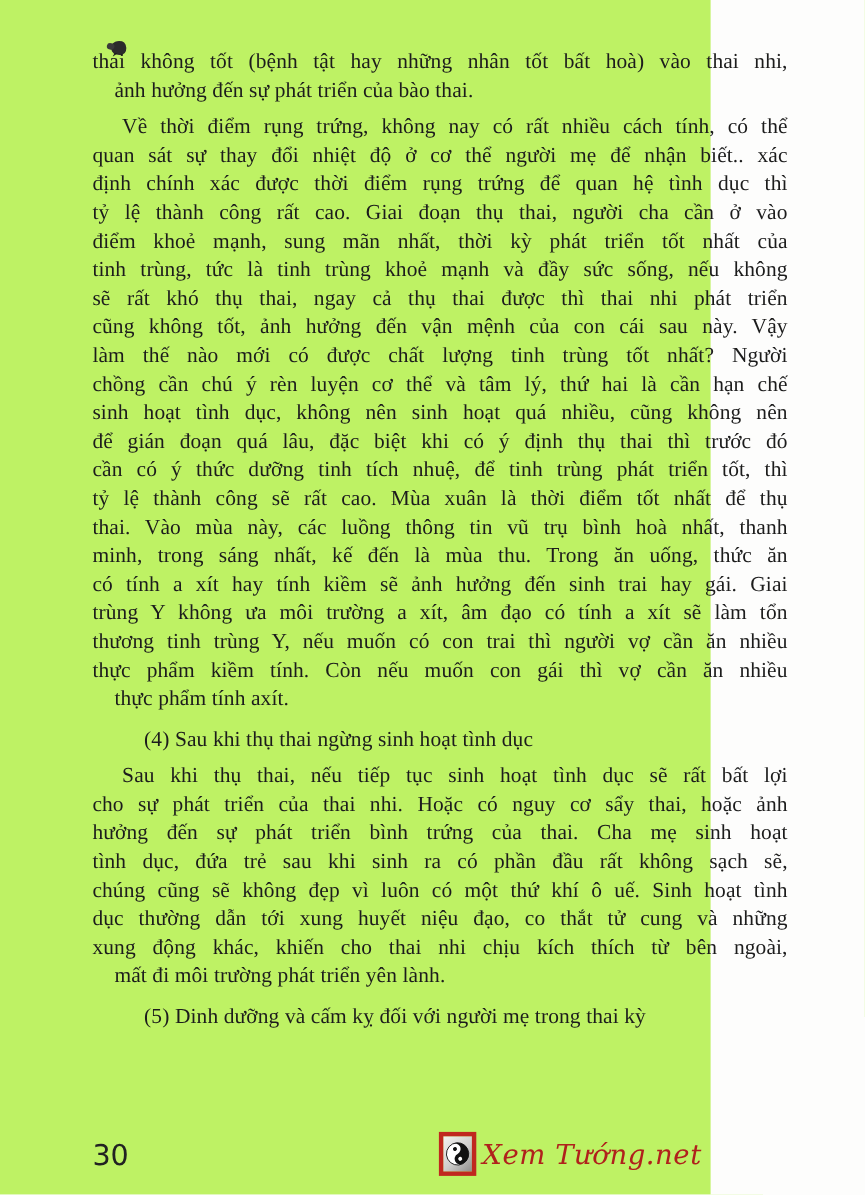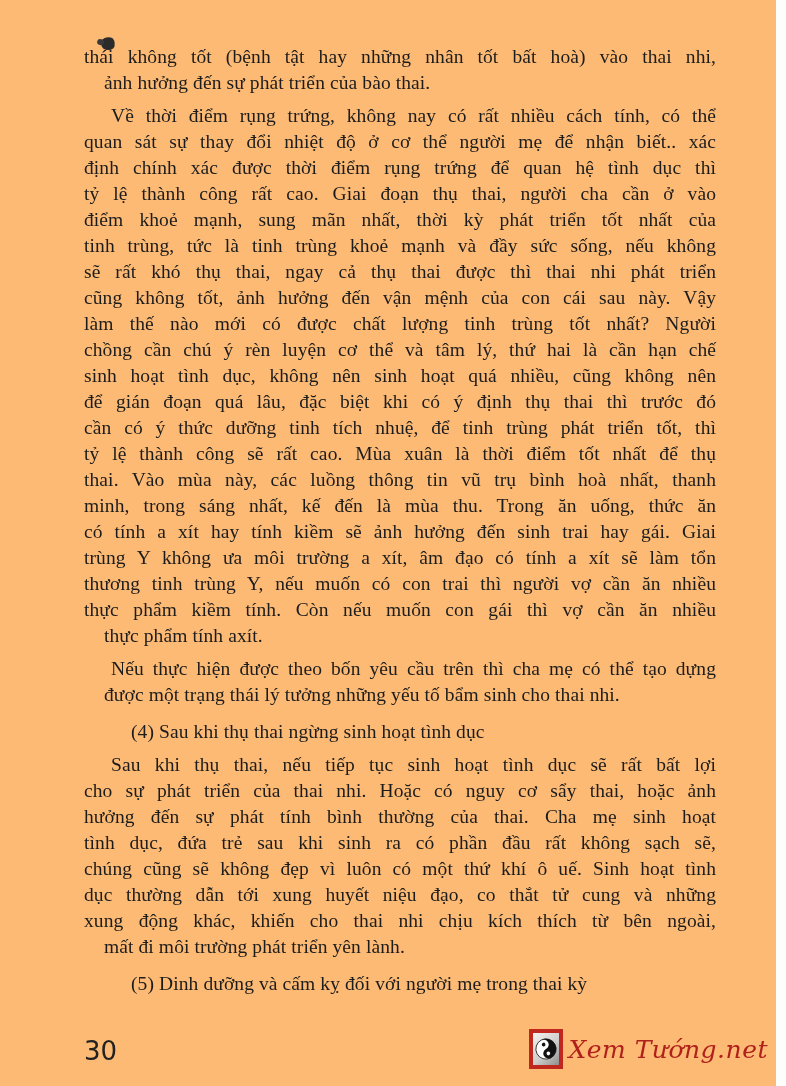--- a/index.html
+++ b/index.html
@@ -4,22 +4,22 @@
 <style>
   html, body {
     margin: 0; padding: 0;
     width: 786px; height: 1086px;
     background: #fdfdfc;
     overflow: hidden;
     font-family: "Liberation Serif", "DejaVu Serif", serif;
   }
   .page {
     position: relative;
-    width: 776px; height: 1086px;
-    background: #fdba74;
+    width: 646px; height: 1086px;
+    background: #bef264;
     color: #1c1c1c;
   }
   
   .speck {
     position: absolute;
     left: 101px; top: 37px;
     width: 14px; height: 13px;
     background: #2b2b2b;
     border-radius: 60% 40% 55% 45% / 50% 60% 40% 50%;
     transform: rotate(14deg);
@@ -116,31 +116,27 @@
         <div class="tline">cần có ý thức dưỡng tinh tích nhuệ, để tinh trùng phát triển tốt, thì</div>
         <div class="tline">tỷ lệ thành công sẽ rất cao. Mùa xuân là thời điểm tốt nhất để thụ</div>
         <div class="tline">thai. Vào mùa này, các luồng thông tin vũ trụ bình hoà nhất, thanh</div>
         <div class="tline">minh, trong sáng nhất, kế đến là mùa thu. Trong ăn uống, thức ăn</div>
         <div class="tline">có tính a xít hay tính kiềm sẽ ảnh hưởng đến sinh trai hay gái. Giai</div>
         <div class="tline">trùng Y không ưa môi trường a xít, âm đạo có tính a xít sẽ làm tổn</div>
         <div class="tline">thương tinh trùng Y, nếu muốn có con trai thì người vợ cần ăn nhiều</div>
         <div class="tline">thực phẩm kiềm tính. Còn nếu muốn con gái thì vợ cần ăn nhiều</div>
         <div class="tline last">thực phẩm tính axít.</div>
       </div>
-      <div class="para">
-        <div class="tline indent">Nếu thực hiện được theo bốn yêu cầu trên thì cha mẹ có thể tạo dựng</div>
-        <div class="tline last">được một trạng thái lý tưởng những yếu tố bẩm sinh cho thai nhi.</div>
-      </div>
       <div class="para heading">
         <div class="tline last indent">(4) Sau khi thụ thai ngừng sinh hoạt tình dục</div>
       </div>
       <div class="para">
         <div class="tline indent">Sau khi thụ thai, nếu tiếp tục sinh hoạt tình dục sẽ rất bất lợi</div>
         <div class="tline">cho sự phát triển của thai nhi. Hoặc có nguy cơ sẩy thai, hoặc ảnh</div>
-        <div class="tline">hưởng đến sự phát tính bình thường của thai. Cha mẹ sinh hoạt</div>
+        <div class="tline">hưởng đến sự phát triển bình trứng của thai. Cha mẹ sinh hoạt</div>
         <div class="tline">tình dục, đứa trẻ sau khi sinh ra có phần đầu rất không sạch sẽ,</div>
         <div class="tline">chúng cũng sẽ không đẹp vì luôn có một thứ khí ô uế. Sinh hoạt tình</div>
         <div class="tline">dục thường dẫn tới xung huyết niệu đạo, co thắt tử cung và những</div>
         <div class="tline">xung động khác, khiến cho thai nhi chịu kích thích từ bên ngoài,</div>
         <div class="tline last">mất đi môi trường phát triển yên lành.</div>
       </div>
       <div class="para heading">
         <div class="tline last indent">(5) Dinh dưỡng và cấm kỵ đối với người mẹ trong thai kỳ</div>
       </div>
     </div>

